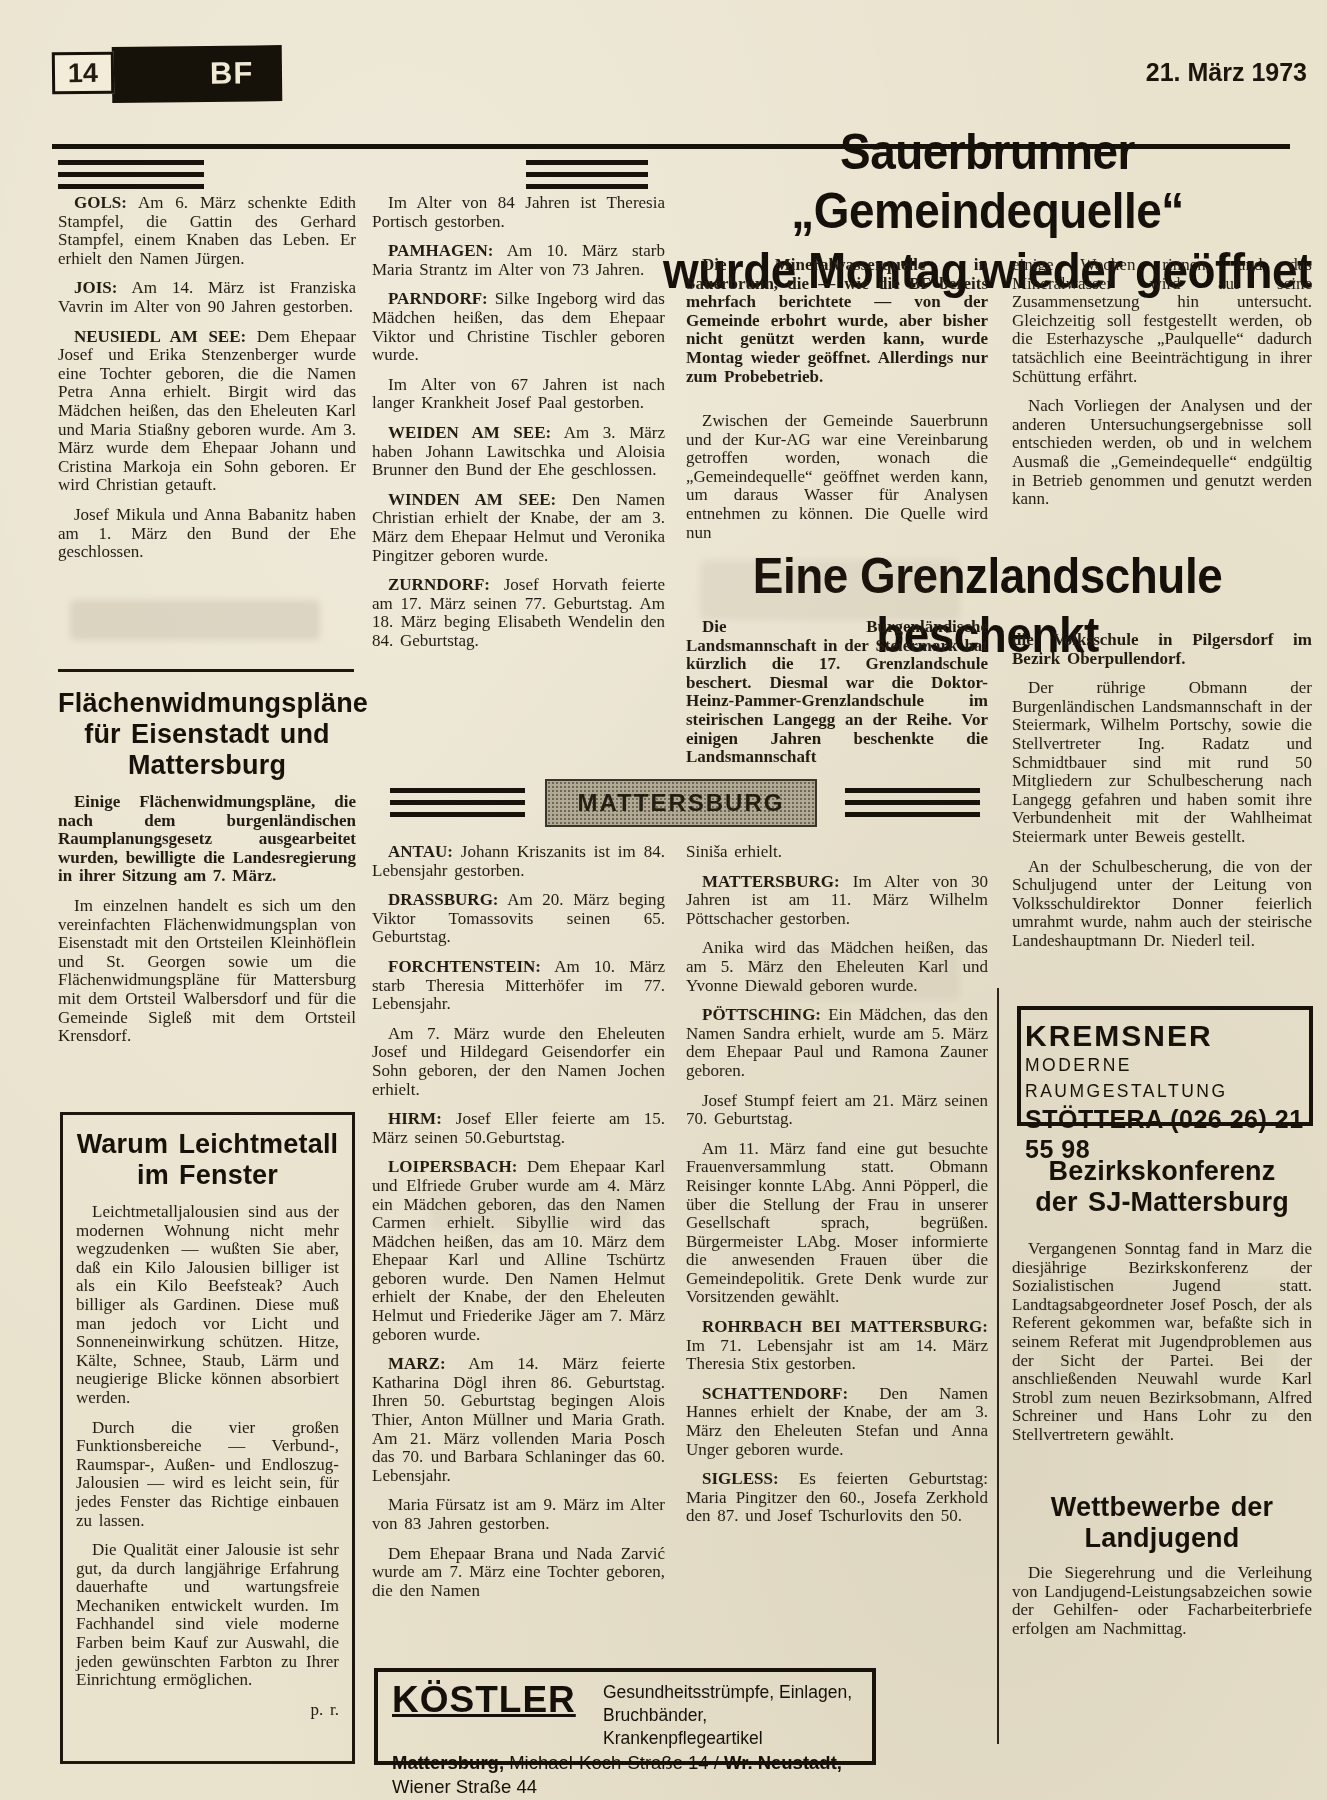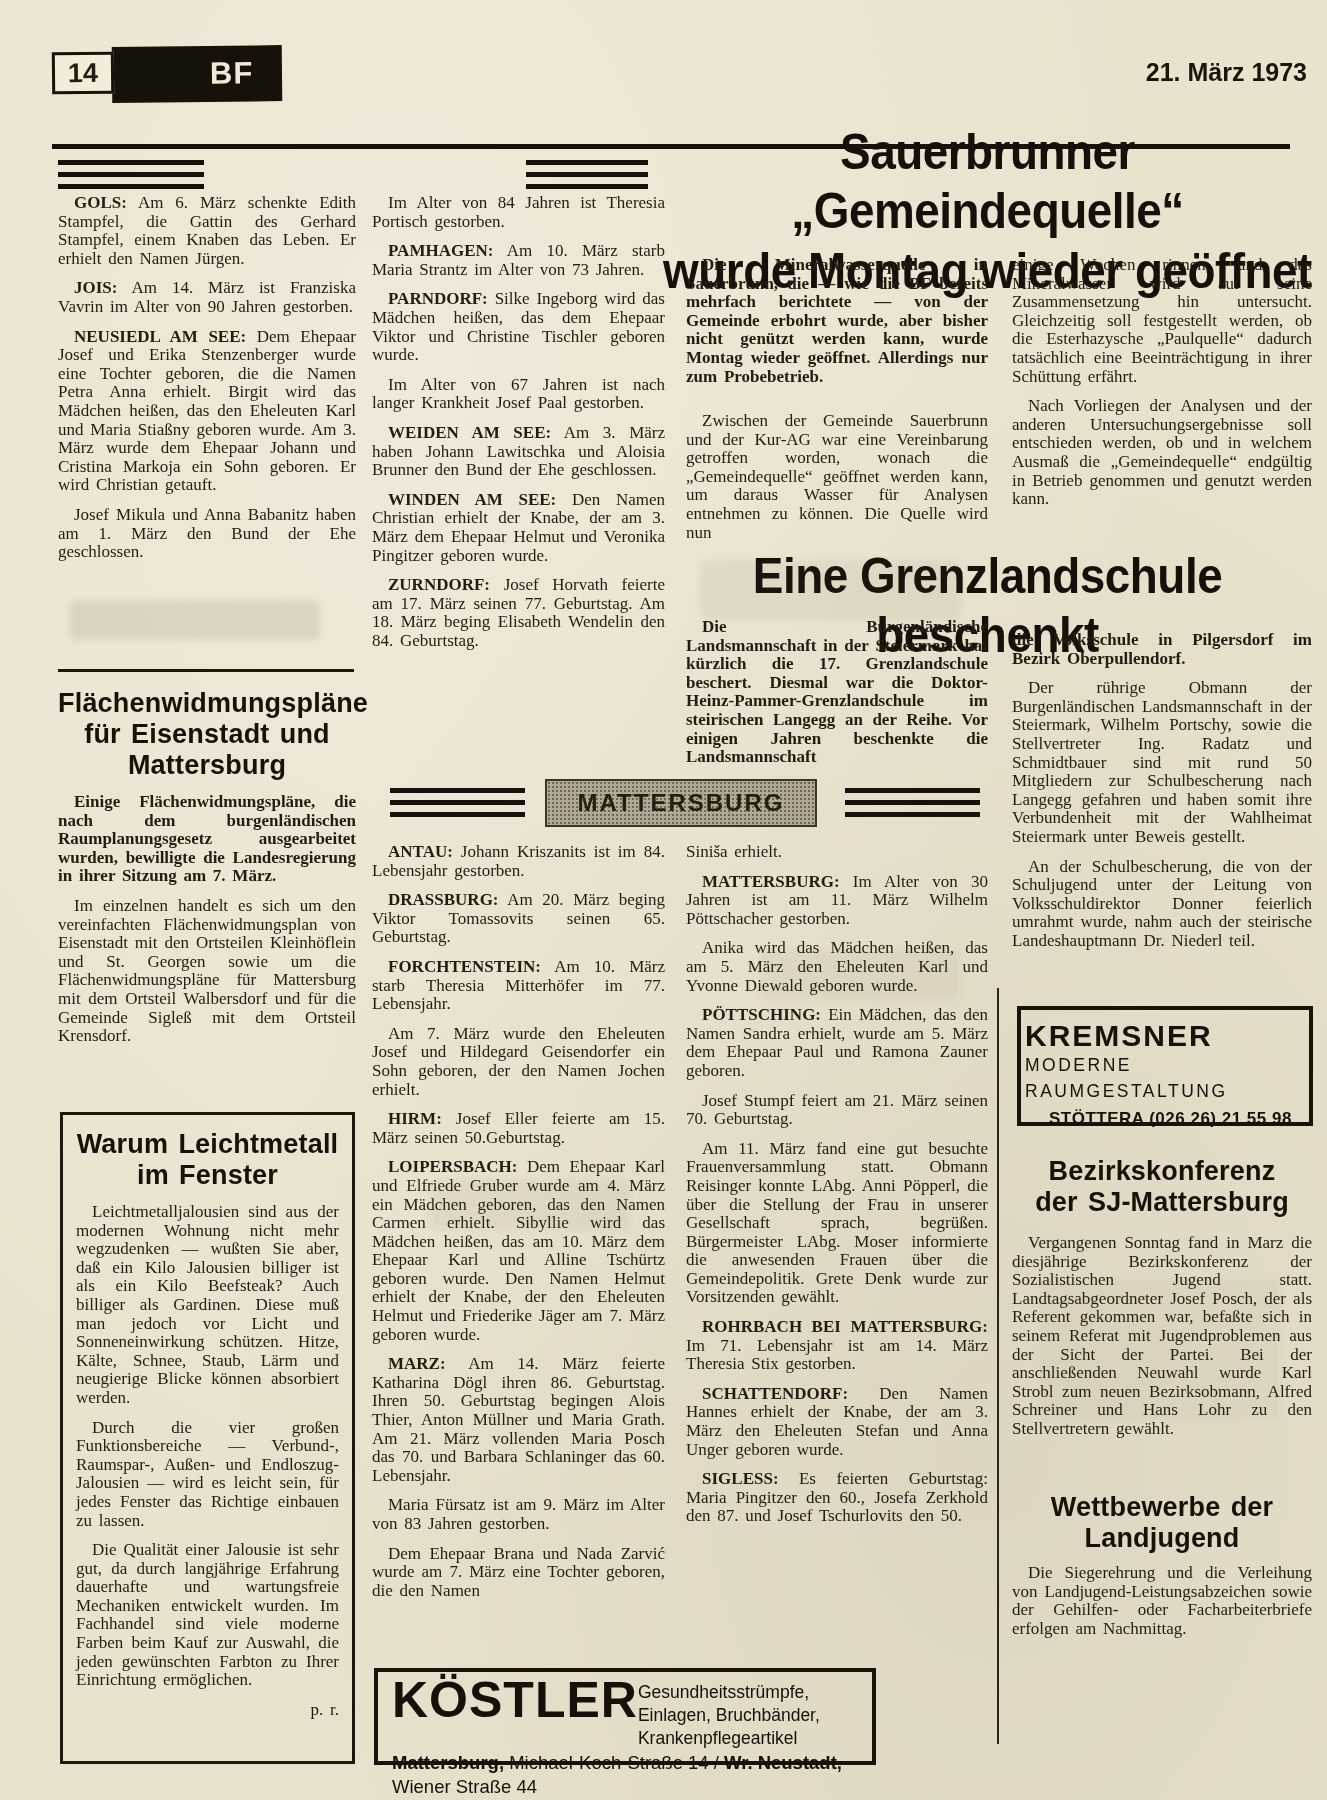--- a/index.html
+++ b/index.html
@@ -73,27 +73,27 @@
     font-size:17px;line-height:18.6px;word-spacing:2.5px;
   }
   .warum-box p{margin:0 0 11px;text-align:justify;text-indent:16px;hyphens:auto;}
   .warum-box .byline{text-align:right;text-indent:0;font-size:17px;}
   .kremsner-box{
     position:absolute;left:1017px;top:1006px;width:296px;height:120px;box-sizing:border-box;
     border:4px solid #17120a;padding:10px 4px;font-family:"Liberation Sans", sans-serif;color:#17120a;
   }
   .kremsner-name{font-weight:bold;font-size:30px;line-height:32px;letter-spacing:2px;}
   .kremsner-sub{font-size:17.5px;line-height:26px;letter-spacing:2.5px;}
-  .kremsner-tel{font-weight:bold;font-size:17px;line-height:30px;letter-spacing:.5px;margin-left:24px;}
+  .kremsner-tel{font-weight:bold;font-size:25px;line-height:30px;letter-spacing:.5px;}
   .koestler-box{
     position:absolute;left:374px;top:1668px;width:502px;height:97px;box-sizing:border-box;
     border:4px solid #17120a;padding:6px 14px 4px;font-family:"Liberation Sans", sans-serif;color:#15100a;
   }
   .koestler-row{display:flex;justify-content:space-between;}
-  .koestler-name{font-weight:bold;font-size:50px;line-height:44px;letter-spacing:1px;}
+  .koestler-name{font-weight:bold;font-size:37px;line-height:44px;letter-spacing:1px;text-decoration:underline;}
   .koestler-products{width:255px;font-size:17.5px;line-height:23px;text-align:left;padding-top:3px;}
   .koestler-addr{font-size:18.5px;line-height:24px;margin-top:1px;}
   .koestler-addr .b{font-weight:bold;}
 
   
   .vrule{position:absolute;left:997px;top:988px;width:2px;height:756px;background:#2c261a;}
 
   
   .ghost{position:absolute;filter:blur(3px);background:rgba(98,86,60,.12);border-radius:6px;}
 </style>
@@ -206,21 +206,21 @@
 
   <div class="vrule"></div>
 
   <div class="kremsner-box">
     <div class="kremsner-name">KREMSNER</div>
     <div class="kremsner-sub">MODERNE RAUMGESTALTUNG</div>
     <div class="kremsner-tel">STÖTTERA (026 26) 21 55 98</div>
   </div>
 
   <div class="col" style="left:1012px;top:1156px;width:300px;">
-    <h2 class="headline-md" style="margin-bottom:16px;">Bezirkskonferenz
+    <h2 class="headline-md" style="margin-bottom:22px;">Bezirkskonferenz
 der SJ-Mattersburg</h2>
     <p>Vergangenen Sonntag fand in Marz die diesjährige Bezirkskonferenz der Sozialistischen Jugend statt. Landtagsabgeordneter Josef Posch, der als Referent gekommen war, befaßte sich in seinem Referat mit Jugendproblemen aus der Sicht der Partei. Bei der anschließenden Neuwahl wurde Karl Strobl zum neuen Bezirksobmann, Alfred Schreiner und Hans Lohr zu den Stellvertretern gewählt.</p>
   </div>
 
   <div class="col" style="left:1012px;top:1492px;width:300px;">
     <h2 class="headline-md" style="margin-bottom:10px;">Wettbewerbe der
 Landjugend</h2>
     <p>Die Siegerehrung und die Verleihung von Landjugend-Leistungsabzeichen sowie der Gehilfen- oder Facharbeiterbriefe erfolgen am Nachmittag.</p>
   </div>
 

